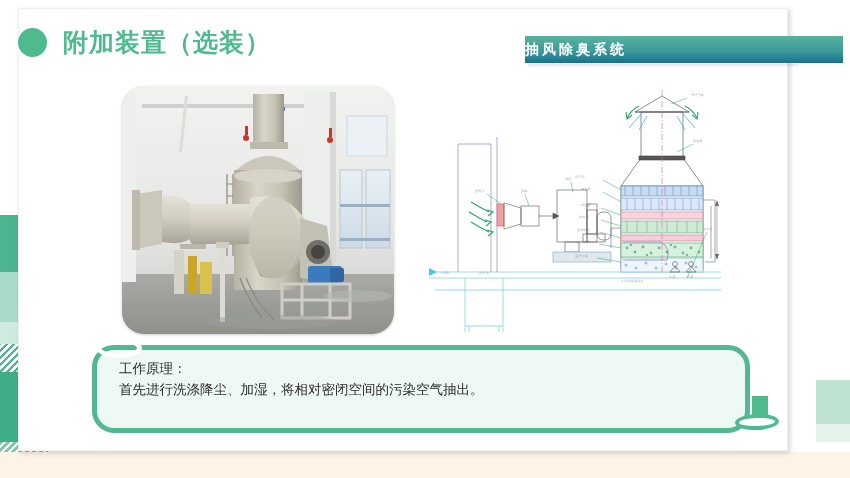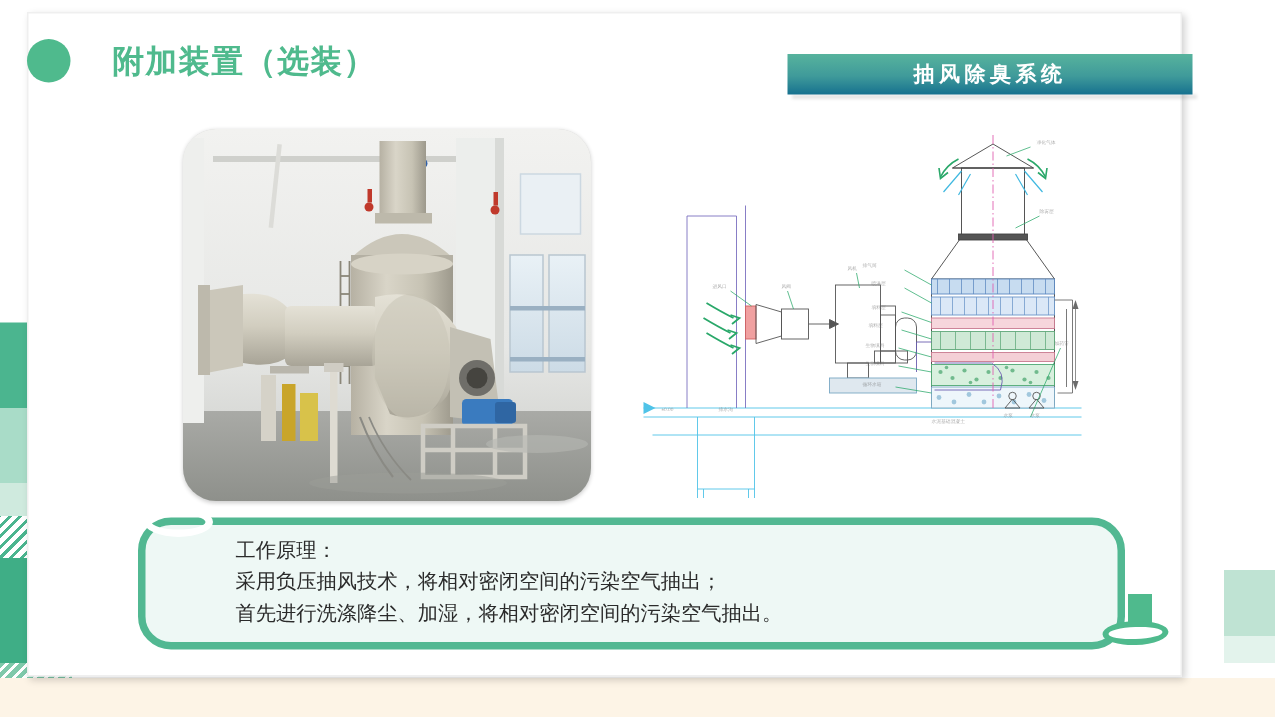--- a/index.html
+++ b/index.html
@@ -37,32 +37,32 @@
     width: 770px; height: 443px;
     background: #ffffff;
     box-shadow: 2px 2px 5px rgba(0,0,0,0.18);
     border: 1px solid #efefef;
   }
 
   
   .heading-row { position: absolute; left: 18px; top: 26px; display: flex; align-items: center; }
   .bullet-dot { width: 29px; height: 29px; border-radius: 50%; background: #4fba8d; flex: none; }
   .heading-text {
-    margin-left: 28px;
-    font-size: 21px; font-weight: bold; color: #4fba8d;
+    margin-left: 16px;
+    font-size: 25px; font-weight: bold; color: #4fba8d;
     letter-spacing: 1px; white-space: nowrap;
     font-family: "Liberation Sans", "DejaVu Sans", sans-serif;
   }
 
   
   .banner {
     position: absolute; left: 525px; top: 36px;
-    width: 270px; height: 27px;
+    width: 318px; height: 27px;
     background: linear-gradient(180deg, #57b39d 0%, #3f9a9a 55%, #16718f 100%);
-    display: flex; align-items: center; justify-content: center;
+    display: flex; align-items: center; 
   }
   .banner-text {
     color: #ffffff; font-size: 14px; font-weight: bold; letter-spacing: 3px;
     font-family: "Liberation Serif", "DejaVu Serif", serif;
   }
   .banner-shadow {
     position: absolute; left: 528px; top: 63px; width: 270px; height: 3px;
     background: rgba(0,0,0,0.10); filter: blur(1px);
   }
 
@@ -83,22 +83,22 @@
 
   
   .caption-box {
     position: absolute; left: 92px; top: 345px;
     width: 658px; height: 88px;
     border: 5px solid #52b892;
     border-radius: 22px;
     background: #eef8f5;
   }
   .caption-inner {
-    padding: 9px 0 0 60px;
-    font-family: Liberation Mono, monospace;
+    padding: 9px 0 0 22px;
+    font-family: Liberation Serif, serif;
     font-size: 13.5px; color: #2b2b2b; line-height: 1.55;
   }
   .caption-line { white-space: nowrap; }
   
   .ring-tl {
     position: absolute; left: 96px; top: 338px;
     width: 46px; height: 20px;
     border: 5px solid #ffffff; border-radius: 50%;
     background: transparent;
   }
@@ -468,21 +468,20 @@
         <text x="16" y="192">±0.00</text>
         <text x="54" y="192">排水沟</text>
         <text x="196" y="200">水泥基础混凝土</text>
       </g>
     </svg>
   </div>
 
   <div class="caption-box">
     <div class="caption-inner">
       <div class="caption-line">工作原理：</div>
-      <div class="caption-line">采用负压抽风技术，将相对密闭空间的污染空气抽出；</div>
       <div class="caption-line">首先进行洗涤降尘、加湿，将相对密闭空间的污染空气抽出。</div>
     </div>
   </div>
   <div class="ring-tl"></div>
   <div class="tab-br"></div>
   <div class="ring-br"></div>
 
 </div>
 
 </body></html>

